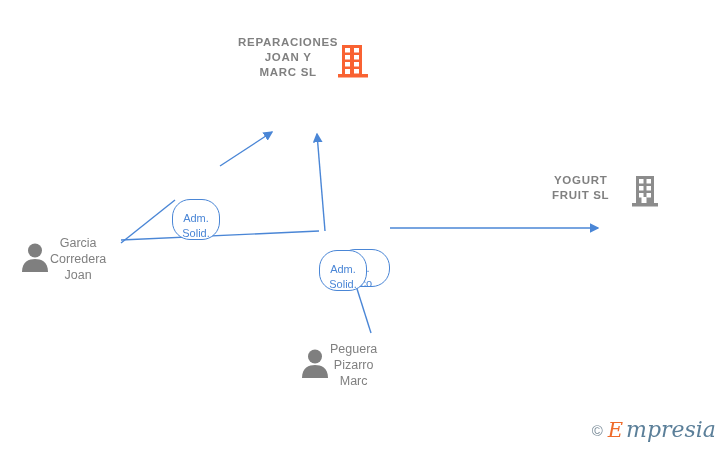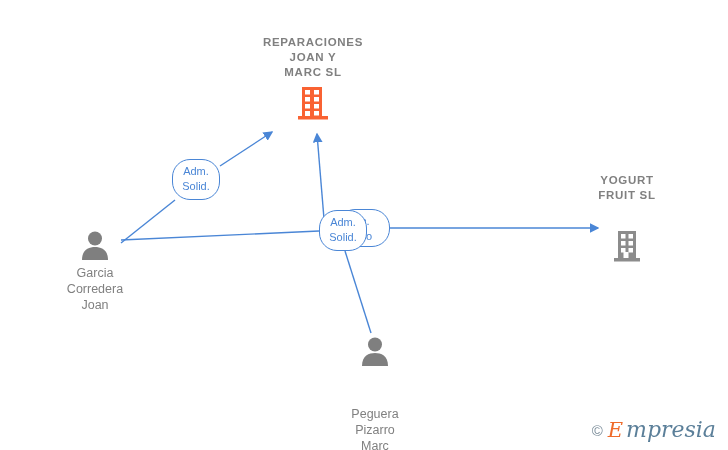--- a/index.html
+++ b/index.html
@@ -24,21 +24,20 @@
     top: 0;
     width: 728px;
     height: 450px;
     pointer-events: none;
   }
 
   
   .node {
     position: absolute;
     display: flex;
-    flex-direction: column;
     align-items: center;
     width: 150px;
     margin-left: -75px;   
   }
   .node .node-label {
     color: #808080;
     text-align: center;
     line-height: 15px;
     white-space: pre-line;
   }
@@ -66,22 +65,23 @@
   .rel-box {
     position: absolute;
     box-sizing: border-box;
     border: 1.4px solid #4a86d6;
     border-radius: 18px;
     background: #ffffff;
     color: #4a86d6;
     font-size: 11px;
     line-height: 15px;
     text-align: center;
-    padding: 4px 0 4px 0;
+    padding: 11px 0 4px 0;
     white-space: pre-line;
+    margin-top: 40px;
   }
 
   
   #watermark {
     position: absolute;
     right: 12px;
     bottom: 9px;
     display: flex;
     align-items: center;
     gap: 5px;
@@ -176,21 +176,21 @@
       <svg width="30" height="30" viewBox="0 0 30 30" xmlns="http://www.w3.org/2000/svg">
         <circle cx="15" cy="8.5" r="7" fill="#7f7f7f"></circle>
         <path d="M 2 30 C 2 19.5 9 17 15 17 C 21 17 28 19.5 28 30 Z" fill="#7f7f7f"></path>
       </svg>
     </div>
     <div class="node-label">Garcia
 Corredera
 Joan</div>
   </div>
 
-  <div class="node person" style="left:375px; top:336px;gap:35px;">
+  <div class="node person" style="left:375px; top:336px;">
     <div class="icon-slot">
       <svg width="30" height="30" viewBox="0 0 30 30" xmlns="http://www.w3.org/2000/svg">
         <circle cx="15" cy="8.5" r="7" fill="#7f7f7f"></circle>
         <path d="M 2 30 C 2 19.5 9 17 15 17 C 21 17 28 19.5 28 30 Z" fill="#7f7f7f"></path>
       </svg>
     </div>
     <div class="node-label">Peguera
 Pizarro
 Marc</div>
   </div>

